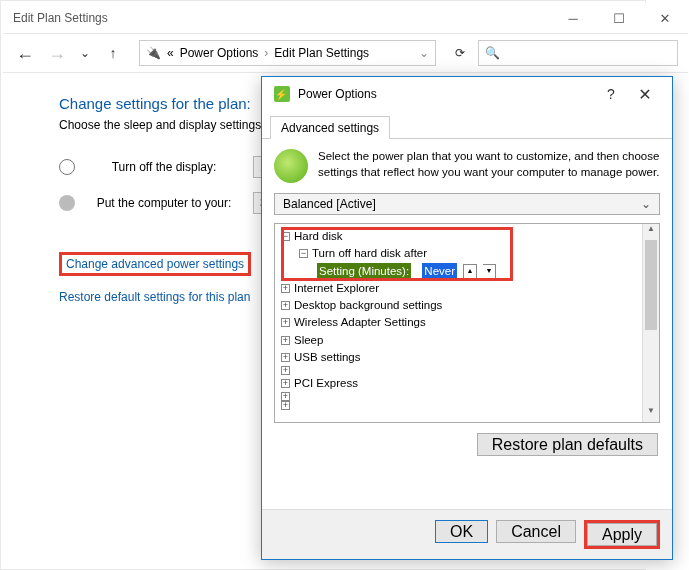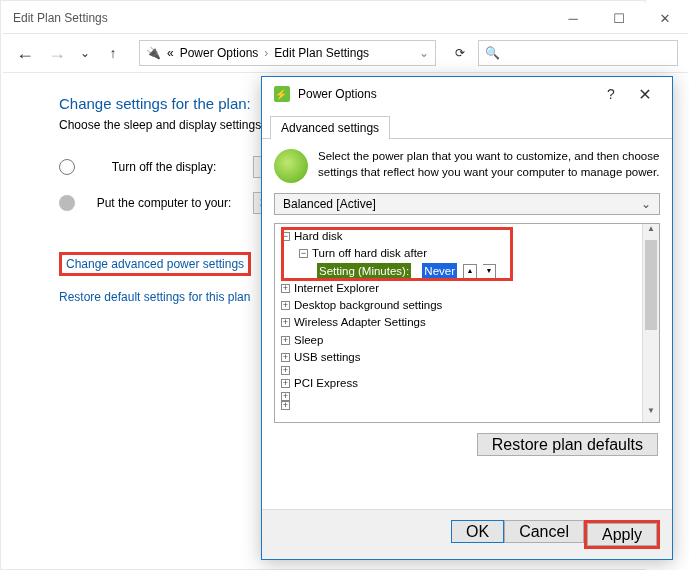--- a/index.html
+++ b/index.html
@@ -56,21 +56,21 @@
   .hl-val{ background:#1a66e0; color:#fff; display:inline-block; padding:0 2px;}
   .spinner{ display:inline-flex; border:1px solid #888; height:15px; margin-left:2px;}
   .spinner .sp{ width:12px; height:100%; display:flex; align-items:center; justify-content:center; font-size:7px; border-left:1px solid #aaa;}
   .spinner .sp:first-child{border-left:none;}
   .redbox1{ position:absolute; border:3px solid #e53a2f; top:3px; left:6px; width:232px; height:54px; pointer-events:none;}
   .tree .sb{ position:absolute; right:0; top:0; bottom:0; width:17px; background:#f1f1f1; border-left:1px solid #ddd;}
   .tree .sb .thumb{ position:absolute; left:2px; right:2px; top:16px; height:90px; background:#c9c9c9;}
   .tree .sb .ar{ position:absolute; left:0; right:0; height:16px; text-align:center; font-size:8px; color:#666;}
   .restore{ text-align:right; margin:10px 2px;}
   .restore button, .dbuttons button{ font-size:16px; height:23px; padding:0 14px; background:#e5e5e5; border:1px solid #adadad;}
-  .dbuttons{ background:#f0f0f0; border-top:1px solid #ddd; padding:10px 12px; display:flex; justify-content:flex-end; gap:0; position:absolute; bottom:0; left:0; right:0;}
+  .dbuttons{ background:#f0f0f0; border-top:1px solid #ddd; padding:10px 12px; display:flex; justify-content:flex-end; gap:8px; position:absolute; bottom:0; left:0; right:0;}
   .dbuttons .ok{ border:1.5px solid #1a76c7;}
   .applywrap{ border:3px solid #e53a2f; padding:0; display:inline-block;}
   .applywrap button{ margin:0;}
 </style>
 </head>
 <body>
 <div class="wrap">
 <div class="mainwin">
 
   <div class="titlebar">

